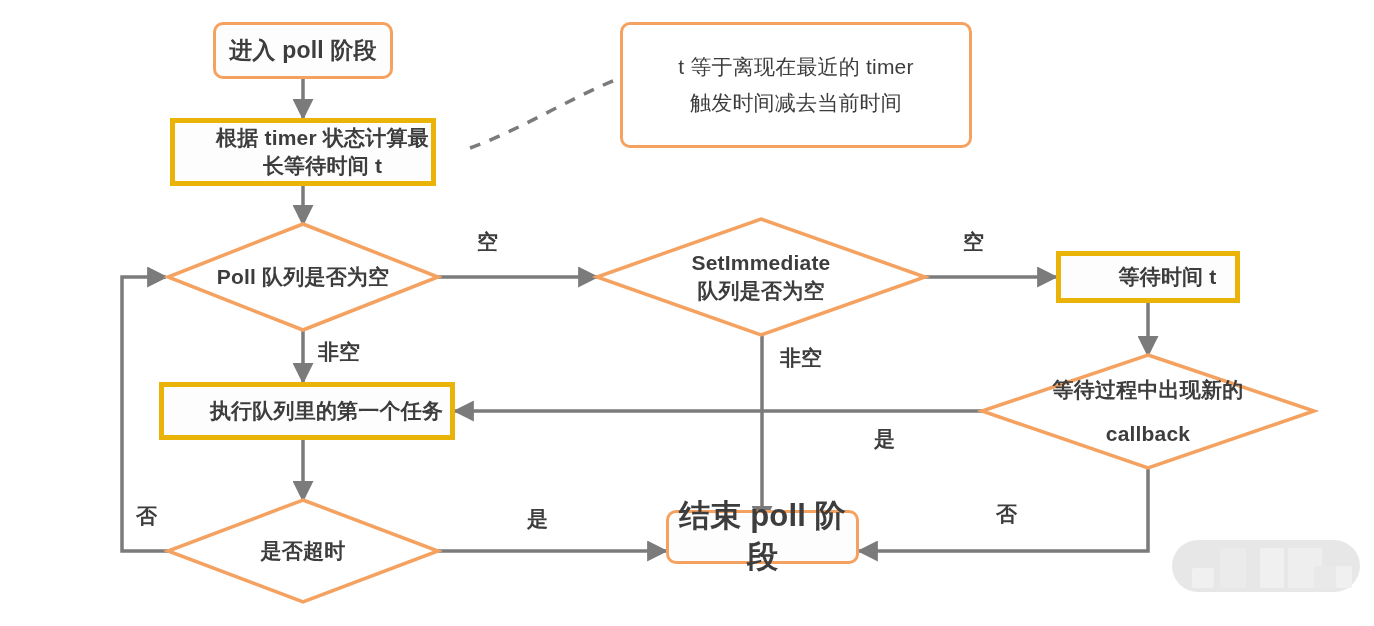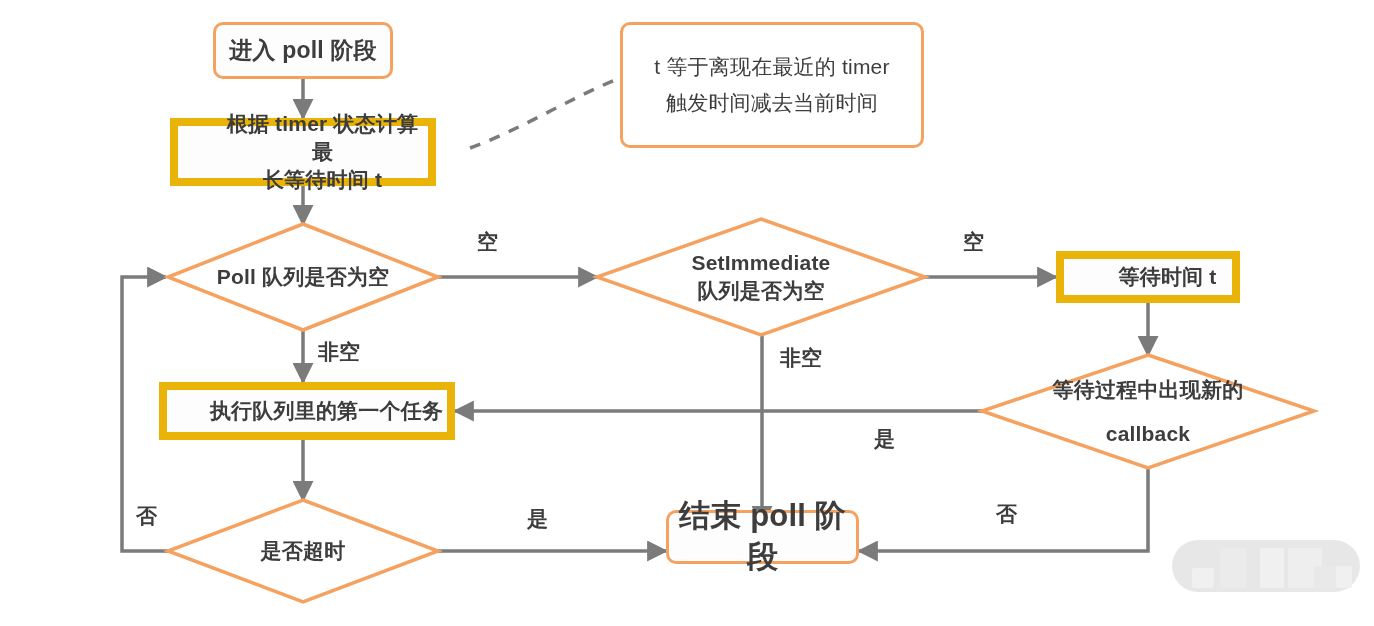--- a/index.html
+++ b/index.html
@@ -32,21 +32,21 @@
     display: flex;
     align-items: center;
     justify-content: center;
     text-align: center;
     color: #3d3d3d;
     font-weight: bold;
     line-height: 1.32;
     letter-spacing: 0.2px;
   }
   .node.rect {
-    border: 8px solid #eab308;
+    border: 5px solid #eab308;
     background: #fdfdfd;
     padding-left: 39px;
   }
   .node.round {
     border: 3px solid #f5a261;
     background: #fdfdfd;
     border-radius: 10px;
   }
   .node.note {
     border: 3px solid #f5a261;
@@ -136,21 +136,21 @@
 
   <div class="node round" style="left:213px; top:22px; width:180px; height:57px; font-size:23px;">
     <span>进入 poll 阶段</span>
   </div>
 
   <div class="node rect" style="left:170px; top:118px; width:266px; height:68px; font-size:21px; flex-direction:column;">
     <span>根据 timer 状态计算最</span>
     <span>长等待时间 t</span>
   </div>
 
-  <div class="node note" style="left:620px; top:22px; width:304px; height:126px; font-size:21px; flex-direction:column; gap:8px;">
+  <div class="node note" style="left:620px; top:22px; width:352px; height:126px; font-size:21px; flex-direction:column; gap:8px;">
     <span>t 等于离现在最近的 timer</span>
     <span>触发时间减去当前时间</span>
   </div>
 
   <div class="node diamond" style="left:168px; top:224px; width:270px; height:106px; font-size:21px;">
     <span class="diamond-label">Poll 队列是否为空</span>
   </div>
 
   <div class="node diamond" style="left:597px; top:219px; width:328px; height:116px; font-size:21px;">
     <span class="diamond-label" style="display:flex; flex-direction:column;text-align:center;">

